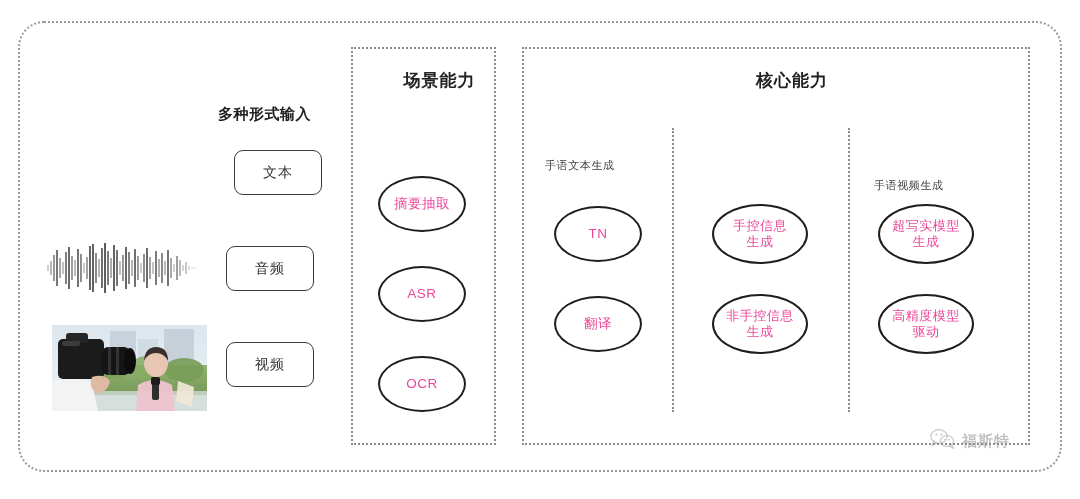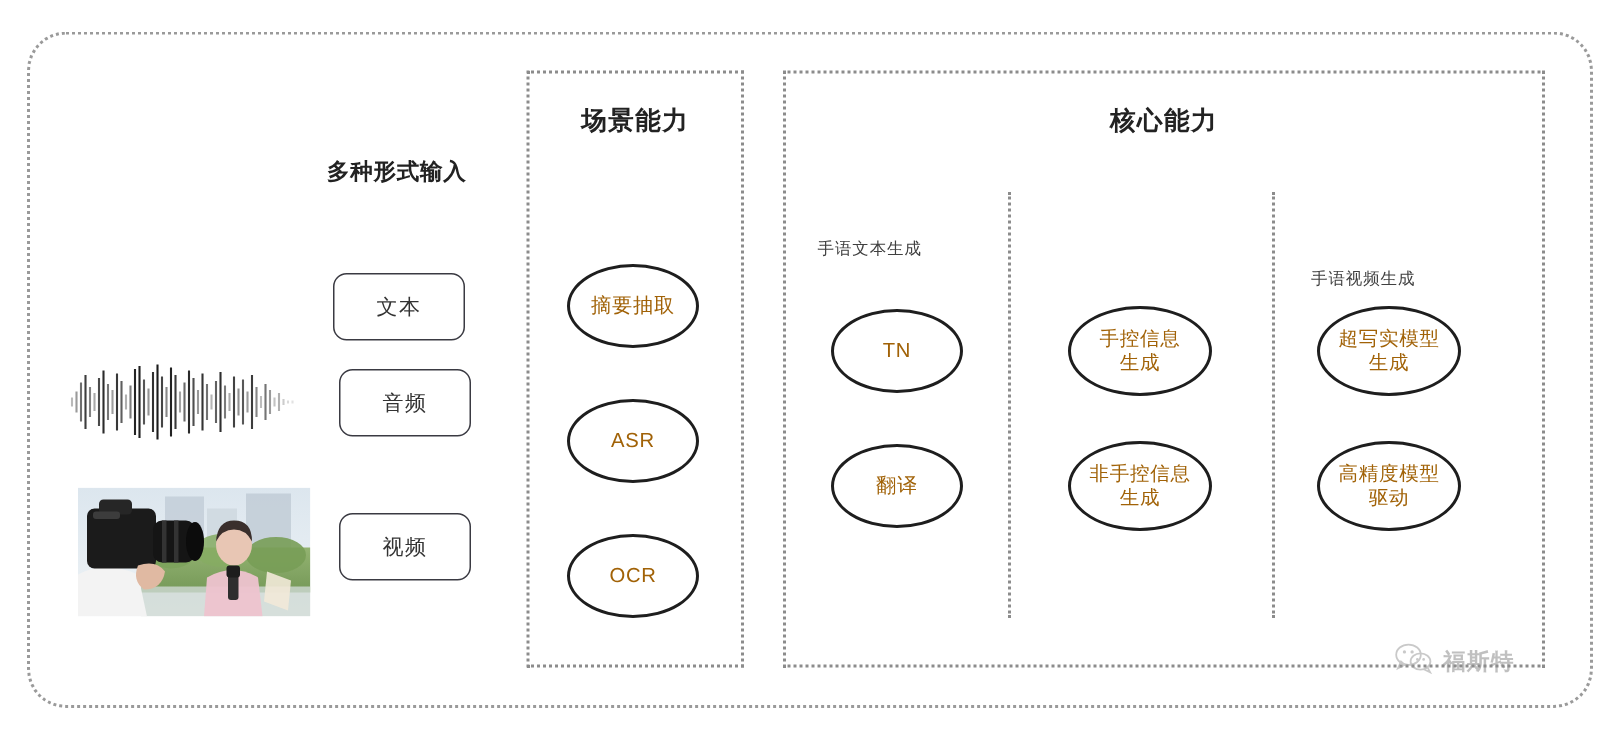--- a/index.html
+++ b/index.html
@@ -34,21 +34,21 @@
     position: absolute;
     border: 2px dotted #8c8c8c;
     box-sizing: border-box;
     background: transparent;
   }
   .panel-scene { left: 351px; top: 47px; width: 145px; height: 398px; }
   .panel-core  { left: 522px; top: 47px; width: 508px; height: 398px; }
 
   .panel-title {
     position: absolute;
-    left: 0;
+    left: 16px;
     width: 100%;
     text-align: center;
     font-size: 17px;
     font-weight: bold;
     color: #222;
     letter-spacing: 1px;
   }
   .panel-scene .panel-title { top: 20px; }
   .panel-core  .panel-title { top: 20px; }
 
@@ -80,21 +80,21 @@
     border-radius: 9px;
     box-sizing: border-box;
     display: flex;
     align-items: center;
     justify-content: center;
     font-size: 14px;
     color: #333;
     background: #fff;
     letter-spacing: 1px;
   }
-  .pill-text  { left: 222px; top: 150px; margin-top: 32px; }
+  .pill-text  { left: 234px; top: 150px; }
   .pill-audio { left: 226px; top: 246px; }
   .pill-video { left: 226px; top: 342px; }
 
   
   .waveform {
     position: absolute;
     left: 44px;
     top: 238px;
     width: 158px;
     height: 60px;
@@ -116,21 +116,21 @@
     border: 2.2px solid #1e1e1e;
     border-radius: 50%;
     box-sizing: border-box;
     display: flex;
     align-items: center;
     justify-content: center;
     text-align: center;
     background: #fff;
     font-size: 13px;
     line-height: 1.25;
-    color: #a16207;
+    color: #ec4899;
     letter-spacing: 0.5px;
   }
   .node-sm { width: 88px; height: 56px; font-size: 13.5px; }
   .node-md { width: 96px; height: 60px; }
 
   
   .n-zhaiyao { left: 378px; top: 176px; }
   .n-asr     { left: 378px; top: 266px; }
   .n-ocr     { left: 378px; top: 356px; }
 

